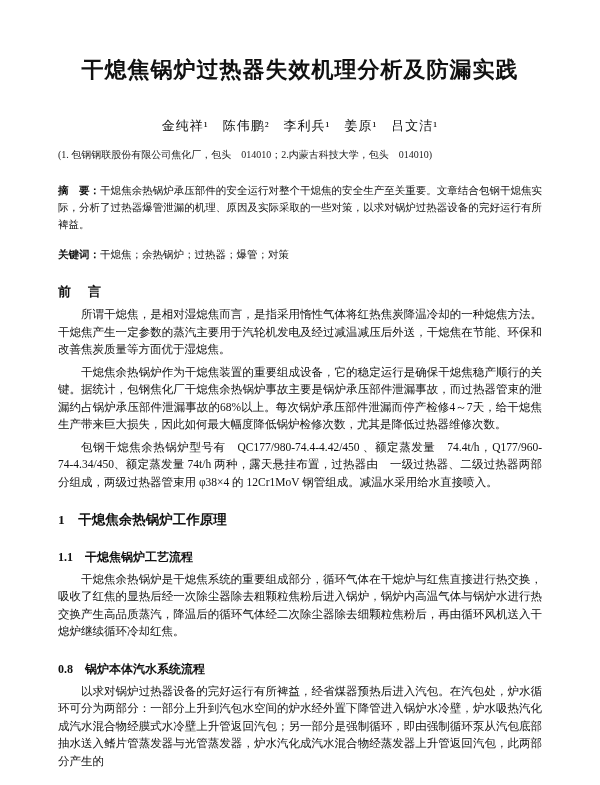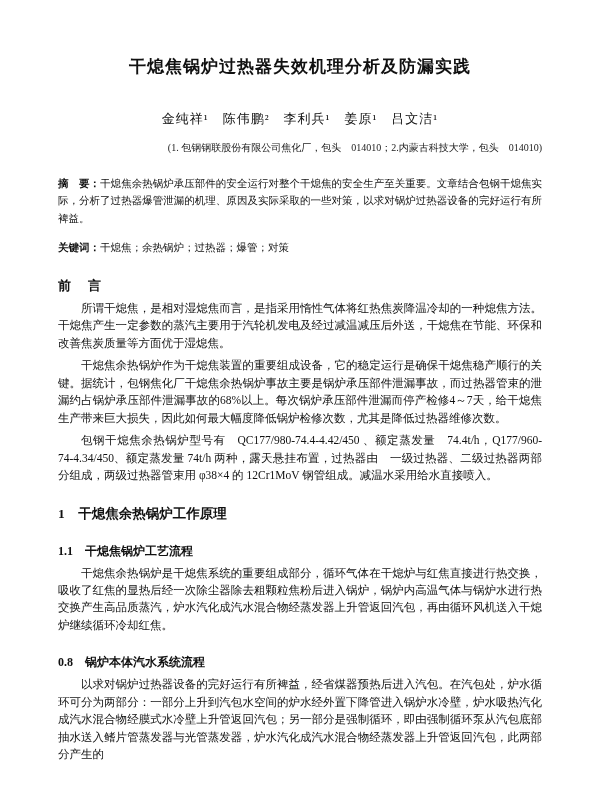--- a/index.html
+++ b/index.html
@@ -11,35 +11,35 @@
     width: 600px;
     height: 785px;
     box-sizing: border-box;
     background: #ffffff;
     color: #111111;
     font-family: "Liberation Serif", "DejaVu Serif", serif;
     padding: 48px 58px 20px 58px;
     overflow: hidden;
   }
   .title {
-    font-size: 17px;
+    font-size: 22px;
     font-weight: bold;
     text-align: center;
     margin: 8px 0 16px 0;
     letter-spacing: 1px;
     line-height: 1.3;
   }
   .authors {
     text-align: center;
     font-size: 13px;
     margin-top: 32px;
     letter-spacing: 1px;
   }
   .affiliation {
-    text-align: right;
+    text-align: left;
     font-size: 10px;
     margin-top: 13px;
     color: #1a1a1a;
   }
   .abstract-block {
     font-size: 10.5px;
     line-height: 1.65;
     text-align: justify;
     margin-top: 20px;
   }
@@ -97,19 +97,19 @@
   <div class="intro-heading">前　言</div>
 
   <p class="body-para">所谓干熄焦，是相对湿熄焦而言，是指采用惰性气体将红热焦炭降温冷却的一种熄焦方法。干熄焦产生一定参数的蒸汽主要用于汽轮机发电及经过减温减压后外送，干熄焦在节能、环保和改善焦炭质量等方面优于湿熄焦。</p>
   <p class="body-para">干熄焦余热锅炉作为干熄焦装置的重要组成设备，它的稳定运行是确保干熄焦稳产顺行的关键。据统计，包钢焦化厂干熄焦余热锅炉事故主要是锅炉承压部件泄漏事故，而过热器管束的泄漏约占锅炉承压部件泄漏事故的68%以上。每次锅炉承压部件泄漏而停产检修4～7天，给干熄焦生产带来巨大损失，因此如何最大幅度降低锅炉检修次数，尤其是降低过热器维修次数。</p>
   <p class="body-para">包钢干熄焦余热锅炉型号有　QC177/980-74.4-4.42/450 、额定蒸发量　74.4t/h，Q177/960-74-4.34/450、额定蒸发量 74t/h 两种，露天悬挂布置，过热器由　一级过热器、二级过热器两部分组成，两级过热器管束用 φ38×4 的 12Cr1MoV 钢管组成。减温水采用给水直接喷入。</p>
 
   <div class="sec-heading">1　干熄焦余热锅炉工作原理</div>
 
   <div class="subsec-heading">1.1　干熄焦锅炉工艺流程</div>
 
-  <p class="body-para">干熄焦余热锅炉是干熄焦系统的重要组成部分，循环气体在干熄炉与红焦直接进行热交换，吸收了红焦的显热后经一次除尘器除去粗颗粒焦粉后进入锅炉，锅炉内高温气体与锅炉水进行热交换产生高品质蒸汽，炉水汽化成汽水混合物经蒸发器上升管返回汽包，再由循环风机送入干熄炉继续循环冷却红焦。</p>
+  <p class="body-para">干熄焦余热锅炉是干熄焦系统的重要组成部分，循环气体在干熄炉与红焦直接进行热交换，吸收了红焦的显热后经一次除尘器除去粗颗粒焦粉后进入锅炉，锅炉内高温气体与锅炉水进行热交换产生高品质蒸汽，降温后的循环气体经二次除尘器除去细颗粒焦粉后，再由循环风机送入干熄炉继续循环冷却红焦。</p>
 
   <div class="subsec-heading">0.8　锅炉本体汽水系统流程</div>
 
   <p class="body-para">以求对锅炉过热器设备的完好运行有所裨益，经省煤器预热后进入汽包。在汽包处，炉水循环可分为两部分：一部分上升到汽包水空间的炉水经外置下降管进入锅炉水冷壁，炉水吸热汽化成汽水混合物经膜式水冷壁上升管返回汽包；另一部分是强制循环，即由强制循环泵从汽包底部抽水送入鳍片管蒸发器与光管蒸发器，炉水汽化成汽水混合物经蒸发器上升管返回汽包，此两部分产生的</p>
 
 </div>
 
 </body></html>

